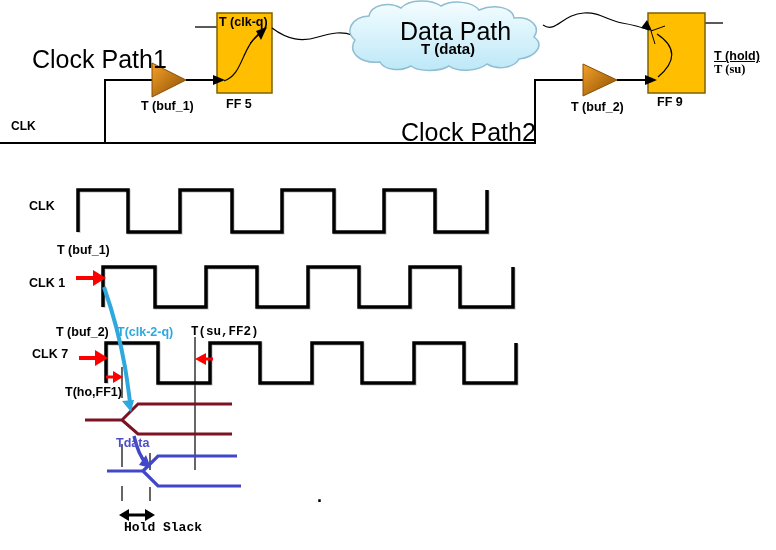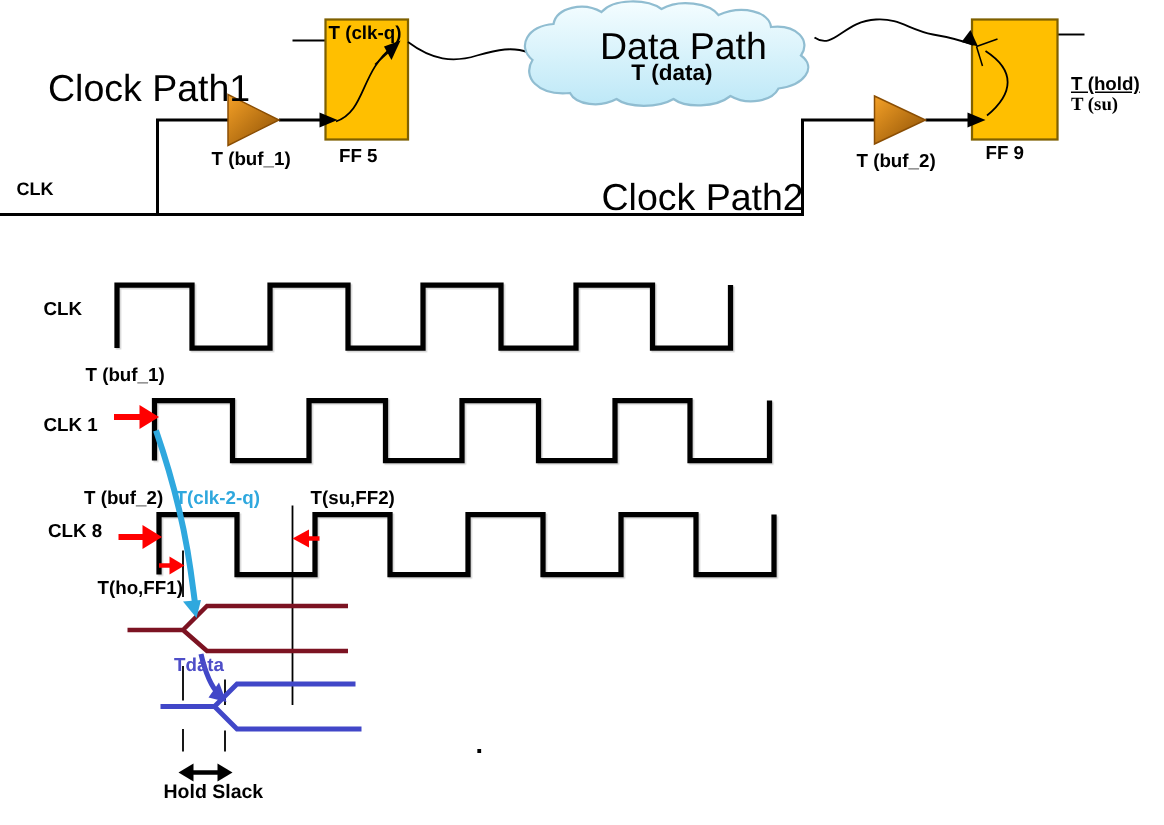--- a/index.html
+++ b/index.html
@@ -21,25 +21,25 @@
   .l-tbuf2-top{left:571px;top:101px;}
   .l-ff2{left:657px;top:96px;}
   .l-thold{left:714px;top:50px;text-decoration:underline;}
   .l-tsu{left:714px;top:63px;font-family:Liberation Serif, serif;}
   
   .l-wclk{left:29px;top:200px;}
   .l-wtbuf1{left:57px;top:244px;}
   .l-wclk1{left:29px;top:277px;}
   .l-wtbuf2{left:56px;top:326px;}
   .l-wtclk2q{left:117px;top:326px;color:var(--clk2q-cyan);}
-  .l-wtsuff2{left:207px;top:326px;}
+  .l-wtsuff2{left:191px;top:326px;font-family:Liberation Mono, monospace;}
   .l-wclk2{left:32px;top:348px;}
   .l-wthoff1{left:65px;top:386px;}
   .l-wtdata{left:116px;top:437px;color:var(--tdata-text-blue);}
-  .l-wholdslack{left:109px;top:521px;font-size:13px;}
+  .l-wholdslack{left:124px;top:521px;font-size:13px;font-family:Liberation Mono, monospace;}
   .l-wdot{left:317px;top:487px;font-size:18px;}
   
   .wire{stroke:var(--signal-black);stroke-width:2;fill:none;}
   .thinline{stroke:var(--signal-black);stroke-width:1.3;fill:none;}
   .refline{stroke:var(--signal-black);stroke-width:1.2;fill:none;}
   .wave{stroke:var(--signal-black);stroke-width:3.5;fill:none;}
   .shadow{filter:drop-shadow(1.5px 1.5px 0px rgba(130,130,130,0.35));}
   .ff-box{fill:var(--ff-fill);stroke:var(--ff-border);stroke-width:1.5;}
   .blackfill{fill:var(--signal-black);}
   .maroon{stroke:var(--ff1-data-maroon);stroke-width:3;fill:none;}
@@ -180,19 +180,19 @@
   <div class="lbl l-ff2">FF 9</div>
   <div class="lbl l-thold">T (hold)</div>
   <div class="lbl l-tsu">T (su)</div>
 
   <div class="lbl l-wclk">CLK</div>
   <div class="lbl l-wtbuf1">T (buf_1)</div>
   <div class="lbl l-wclk1">CLK 1</div>
   <div class="lbl l-wtbuf2">T (buf_2)</div>
   <div class="lbl l-wtclk2q">T(clk-2-q)</div>
   <div class="lbl l-wtsuff2">T(su,FF2)</div>
-  <div class="lbl l-wclk2">CLK 8</div>
+  <div class="lbl l-wclk2">CLK 7</div>
   <div class="lbl l-wthoff1">T(ho,FF1)</div>
   <div class="lbl l-wtdata">Tdata</div>
   <div class="lbl l-wholdslack">Hold Slack</div>
   <div class="lbl l-wdot">.</div>
 
 </div>
 
 </body></html>

